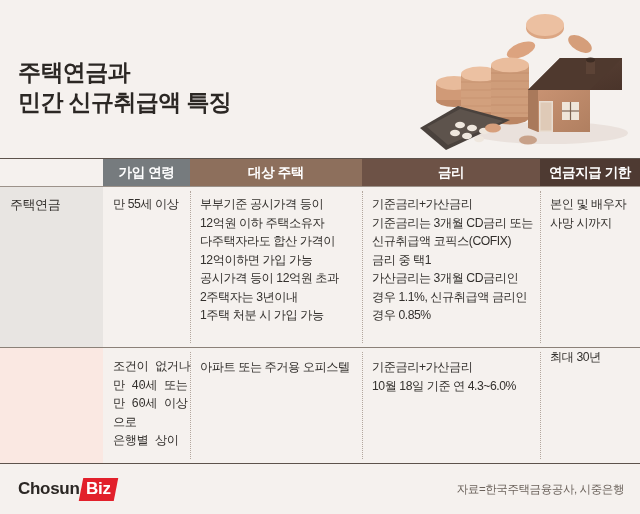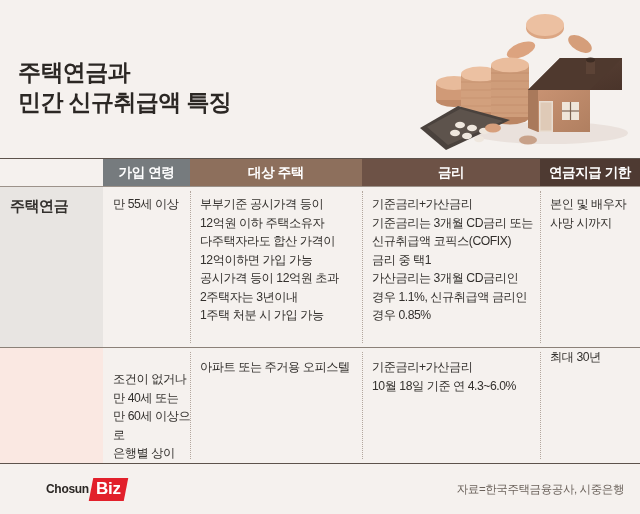--- a/index.html
+++ b/index.html
@@ -74,40 +74,40 @@
 
   
   .cell {
     position:absolute;
     font-size:12.2px;
     color:#33302d;
     line-height:1.52;
     letter-spacing:-0.45px;
     white-space:pre-line;
   }
-  .cell.label { font-weight:bold; font-size:15px; }
+  .cell.label { font-weight:normal; font-size:13px; }
   .cell.label.alt { color:#c3282d; }
   
   #c1-houseblk { left:200px; top:37px; width:160px; }
   #c1-rateblk  { left:372px; top:37px; width:172px; }
   #c1-termblk  { left:550px; top:37px; width:86px; }
   #c1-ageblk   { left:113px; top:37px; width:72px; }
   #c1-lblblk   { left:10px;  top:37px; width:90px; }
 
   
   #c2-lblblk   { left:10px;  top:200px; width:90px; }
-  #c2-ageblk   { left:113px; top:212px; width:78px; }
+  #c2-ageblk   { left:113px; top:200px; width:78px;font-family:Liberation Mono, monospace; }
   #c2-houseblk { left:200px; top:200px; width:165px; }
   #c2-rateblk  { left:372px; top:200px; width:172px; }
   #c2-termblk  { left:550px; top:190px; width:86px; }
 
   
   #logo { position:absolute; left:18px; top:478px; height:22px; display:flex; align-items:center; }
   #logo .chosun {
-    font-size:12px; font-weight:bold; color:#2b2724; letter-spacing:-0.3px;margin-left:28px;
+    font-size:17px; font-weight:bold; color:#2b2724; letter-spacing:-0.3px;
   }
   #logo .bizwrap {
     position:relative; margin-left:2px; display:inline-block;
     background:#e2202b;
     transform:skewX(-11deg);
     padding:1px 5px 2px 5px;
   }
   #logo .biz {
     display:inline-block; transform:skewX(11deg);
     font-size:17px; font-weight:bold; color:#ffffff; letter-spacing:-0.3px;

